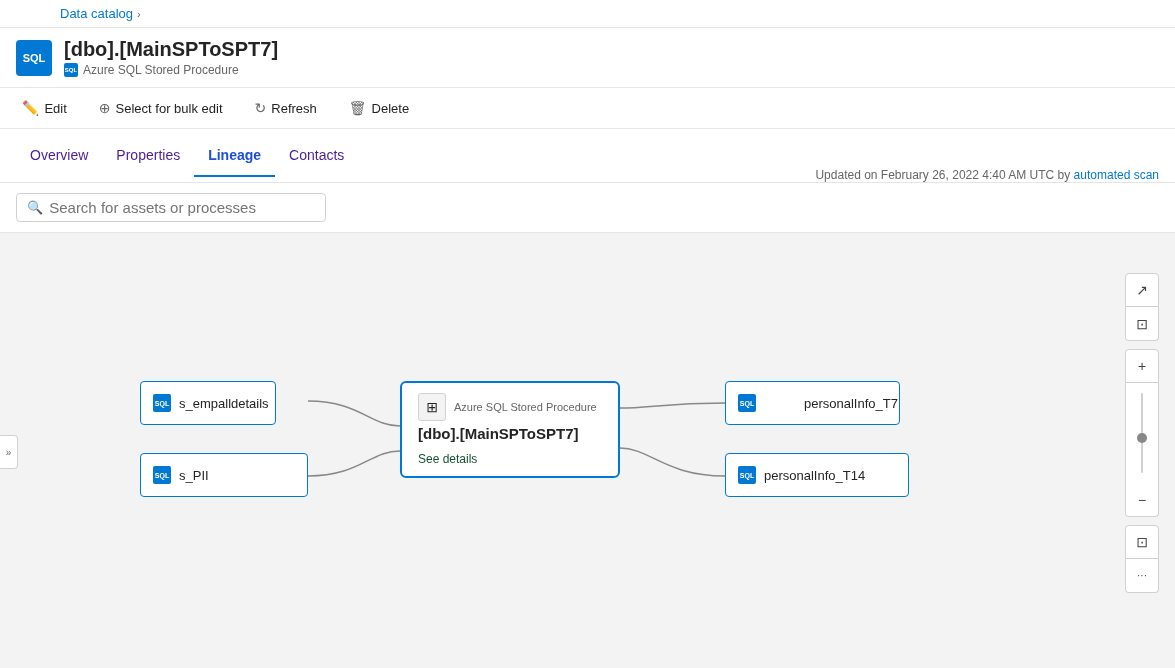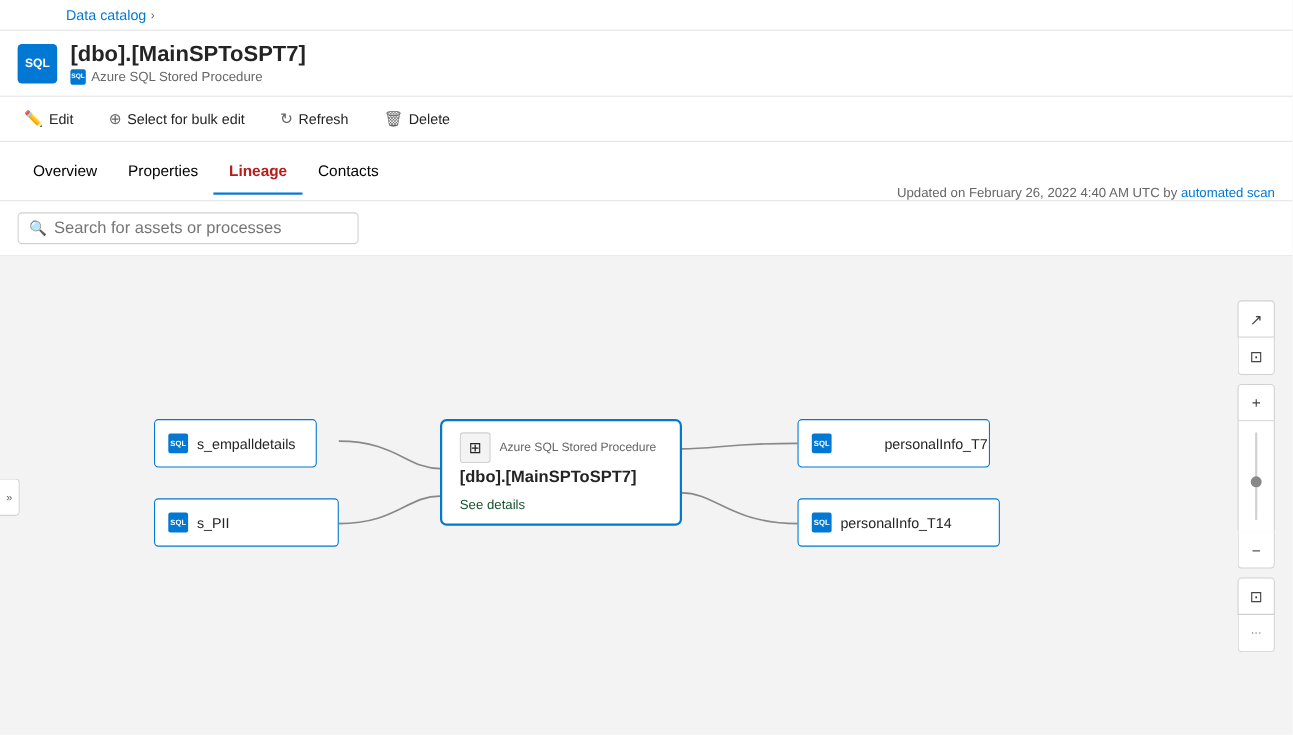--- a/index.html
+++ b/index.html
@@ -20,22 +20,22 @@
     .header-subtitle-icon { width: 14px; height: 14px; background: #0078d4; border-radius: 2px; margin-right: 5px; display: flex; align-items: center; justify-content: center; }
     .header-subtitle-icon span { color: white; font-size: 7px; font-weight: bold; }
 
     
     .toolbar { display: flex; align-items: center; padding: 8px 16px; border-bottom: 1px solid #e5e5e5; gap: 20px; }
     .toolbar-btn { display: flex; align-items: center; gap: 5px; cursor: pointer; font-size: 13px; color: #242424; background: none; border: none; padding: 4px 6px; border-radius: 4px; }
     .toolbar-btn-icon { font-size: 14px; color: #666; }
 
     
     .tabs { display: flex; align-items: center; padding: 0 16px; border-bottom: 1px solid #e5e5e5; position: relative; }
-    .tab { padding: 12px 14px; font-size: 14px; color: #000000; cursor: pointer; border-bottom: 2px solid transparent; margin-bottom: -1px; }
-    .tab.active { color: #b91c1c; border-bottom: 2px solid #0078d4; font-weight: 600; }
+    .tab { padding: 12px 14px; font-size: 14px; color: #4c1d95; cursor: pointer; border-bottom: 2px solid transparent; margin-bottom: -1px; }
+    .tab.active { color: #1d4ed8; border-bottom: 2px solid #0078d4; font-weight: 600; }
     .tabs-updated { margin-left: auto; font-size: 12px; color: #666; margin-top: 39px; }
     .tabs-updated a { color: #0078d4; text-decoration: none; }
 
     
     .search-bar { padding: 10px 16px; border-bottom: 1px solid #e5e5e5; background: #fff; }
     .search-input-wrap { display: flex; align-items: center; border: 1px solid #d1d1d1; border-radius: 4px; padding: 5px 10px; width: 310px; gap: 6px; }
     .search-input-wrap input { border: none; outline: none; font-size: 15px; color: #666; width: 100%; }
     .search-icon { color: #666; font-size: 13px; }
 
     
@@ -153,21 +153,21 @@
 
     <path d="M 308 168 C 360 168, 370 193, 400 193" stroke="#888" stroke-width="1.5" fill="none"></path>
 
     <path d="M 308 243 C 360 243, 370 218, 400 218" stroke="#888" stroke-width="1.5" fill="none"></path>
 
     <path d="M 620 175 C 650 175, 665 170, 725 170" stroke="#888" stroke-width="1.5" fill="none"></path>
 
     <path d="M 620 215 C 650 215, 665 243, 725 243" stroke="#888" stroke-width="1.5" fill="none"></path>
   </svg>
 
-  <div class="node" style="left:140px; top:148px; width:148px;">
+  <div class="node" style="left:140px; top:148px; width:136px;">
     <div class="node-icon">
         <span>SQL</span>
       </div>
     <span>s_empalldetails</span>
   </div>
 
   <div class="node" style="left:140px; top:220px; width:168px;">
     <div class="node-icon">
         <span>SQL</span>
       </div>

